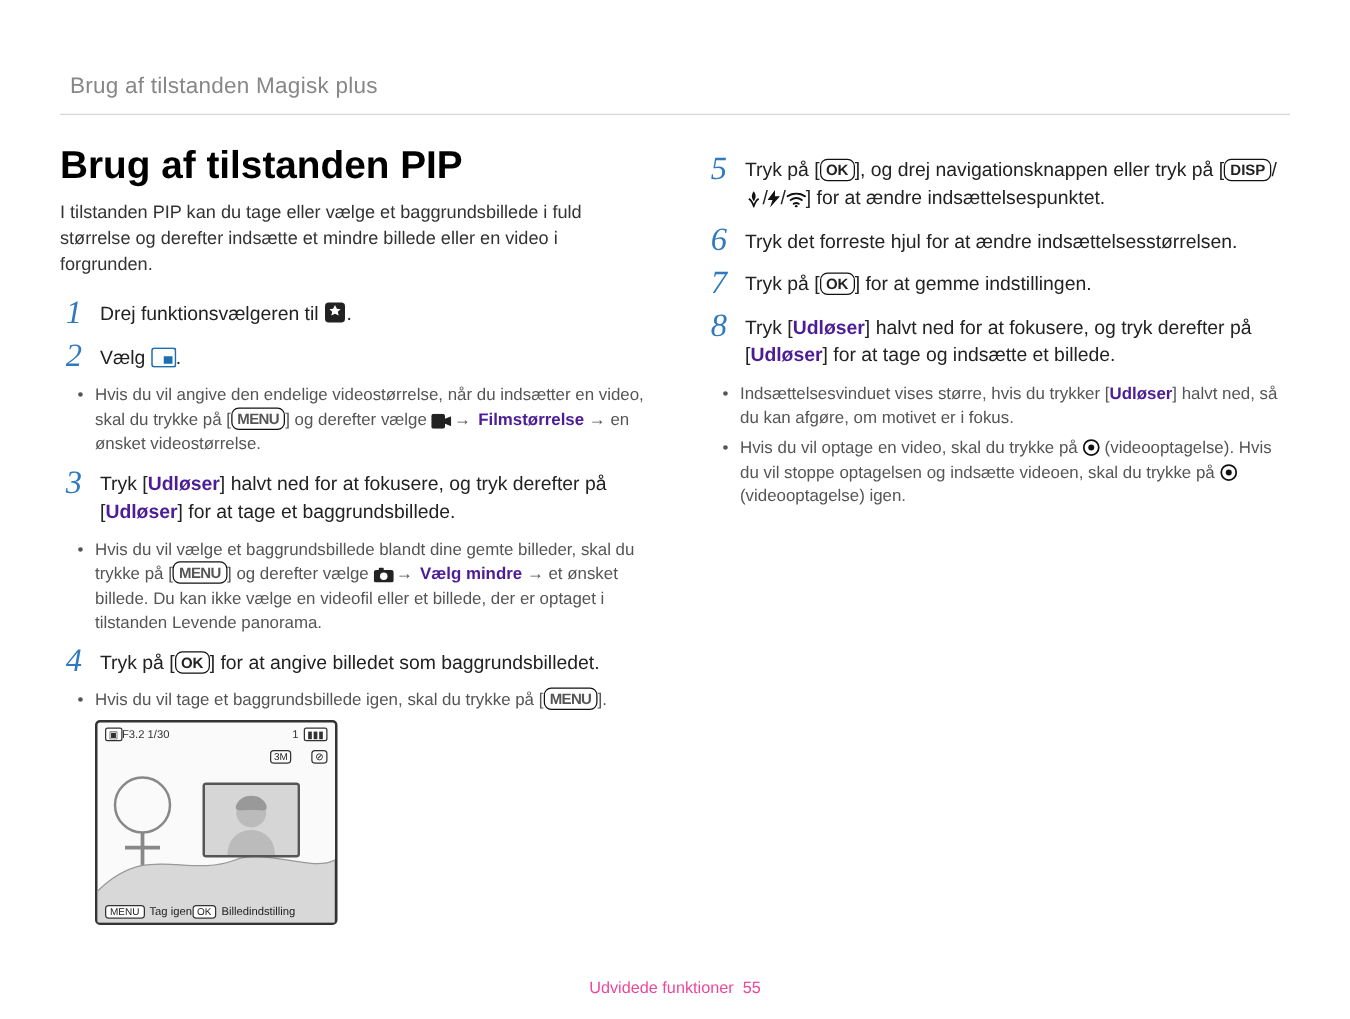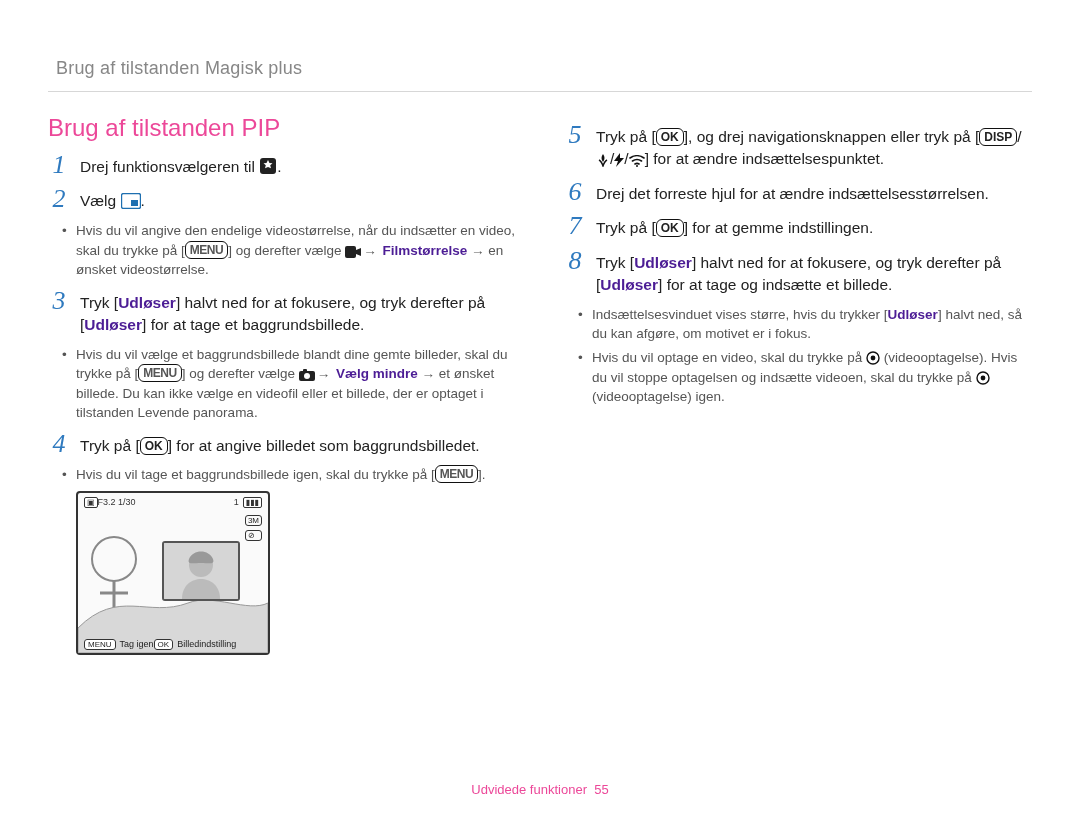--- a/index.html
+++ b/index.html
@@ -1,58 +1,59 @@
 <!DOCTYPE html>
 <html><head>
 <meta charset="utf-8">
 <style>
   html,body{margin:0;padding:0;background:#fff;font-family:Arial,Helvetica,sans-serif;color:#222}
   .page{width:1080px;height:815px;box-sizing:border-box;padding:58px 48px 0 48px;position:relative}
   .running-head{font-size:18px;color:#878787;font-weight:400;margin-left:8px;margin-bottom:12px;letter-spacing:.2px}
   .rule{height:1px;background:#d7d7d7;margin:0 0 22px 0}
   .cols{display:flex;gap:48px}
   .col{flex:1;min-width:0}
-  h2.section{color:#ec4899;font-size:24px;font-weight:400;margin:0 0 10px 0}
+  h2.section{color:#000000;font-size:31px;font-weight:700;margin:0 0 10px 0}
   p.intro{font-size:14.5px;line-height:1.45;color:#333;margin:0 0 14px 0}
   .step{display:flex;align-items:flex-start;gap:10px;margin:8px 0}
   .step-num{font-style:italic;color:#2f7abf;font-size:26px;line-height:1;width:22px;text-align:center;font-family:"Times New Roman",serif}
   .step-body{flex:1;font-size:15.5px;line-height:1.45;color:#222;padding-top:4px}
   ul.sub{list-style:none;padding:0 0 0 28px;margin:4px 0 6px 0}
   ul.sub li{position:relative;font-size:13.5px;color:#555;line-height:1.45;margin:4px 0}
   ul.sub li::before{content:"•";position:absolute;left:-14px;color:#555}
   .pill{display:inline-block;border:1.5px solid #111;border-radius:6px;padding:0 4px;font-size:12px;line-height:16px;vertical-align:1px;font-weight:700}
   .pill.menu{font-family:Arial;font-weight:800;letter-spacing:-.5px}
   .icon-inline{display:inline-flex;vertical-align:-3px}
   b{font-weight:700;color:#4c1d95}
   .arrow{display:inline-block;padding:0 2px}
   .footer{position:absolute;bottom:18px;left:0;width:100%;text-align:center;font-size:13px;color:#ec4899}
 
   
   .preview{width:190px;height:160px;border:2px solid #333;border-radius:4px;margin:6px 0 0 28px;position:relative;background:#fafafa}
   .preview .topbar{position:absolute;top:4px;left:6px;right:6px;font-size:9px;color:#333;display:flex;justify-content:space-between;align-items:center}
   .preview .badge{border:1px solid #333;border-radius:2px;padding:0 2px;font-size:8px;background:#fff}
-  .preview .side-ico{position:absolute;right:6px;top:22px;display:flex;flex-direction:column;gap:4px}
+  .preview .side-ico{position:absolute;right:6px;top:22px;display:flex;flex-direction:row;gap:16px}
   .preview .side-ico span{border:1px solid #333;border-radius:3px;font-size:8px;padding:0 2px}
   .preview svg.scene{position:absolute;inset:0}
   .preview .inset{position:absolute;right:28px;top:48px;width:74px;height:56px;border:2px solid #555;border-radius:3px;background:#e8e8e8;overflow:hidden}
   .preview .inset svg{width:100%;height:100%}
   .preview .bottom{position:absolute;bottom:4px;left:6px;right:6px;display:flex;justify-content:flex-start;font-size:9px;color:#222}
   .preview .bottom .chip{border:1px solid #333;border-radius:3px;padding:0 3px;background:#fff;font-size:8px;margin-right:4px}
 </style>
 </head>
 <body>
 
 <div class="page">
   <div class="running-head">Brug af tilstanden Magisk plus</div>
   <div class="rule"></div>
 
   <div class="cols">
 
     <div class="col">
       <h2 class="section">Brug af tilstanden PIP</h2>
+      <p class="intro">I tilstanden PIP kan du tage eller vælge et baggrundsbillede i fuld størrelse og derefter indsætte et mindre billede eller en video i forgrunden.</p>
 
       <div class="step">
         <div class="step-num">1</div>
         <div class="step-body">
           <span>Drej funktionsvælgeren til</span>
           <span class="icon-inline">
             <svg width="18" height="18" viewBox="0 0 18 18">
                 <rect x="1" y="1" width="16" height="16" rx="3" fill="#222"></rect>
                 <path d="M9 3l1.5 3 3 .3-2.3 2 .8 3L9 9.9 6 11.3l.8-3L4.5 6.3 7.5 6z" fill="#fff"></path>
               </svg>
@@ -168,21 +169,21 @@
               <svg width="16" height="12" viewBox="0 0 16 12">
                 <path d="M1 3a12 12 0 0114 0M3.5 6a8 8 0 019 0M6 9a4 4 0 014 0" stroke="#111" fill="none" stroke-width="1.6" stroke-linecap="round"></path>
                 <circle cx="8" cy="11" r="1" fill="#111"></circle>
               </svg>
             </span><span>] for at ændre indsættelsespunktet.</span>
         </div>
       </div>
 
       <div class="step">
         <div class="step-num">6</div>
-        <div class="step-body">Drej det forreste hjul for at ændre indsættelsesstørrelsen.</div>
+        <div class="step-body">Tryk det forreste hjul for at ændre indsættelsesstørrelsen.</div>
       </div>
 
       <div class="step">
         <div class="step-num">7</div>
         <div class="step-body">
           <span>Tryk på [</span><span class="pill">OK</span><span>] for at gemme indstillingen.</span>
         </div>
       </div>
 
       <div class="step">

